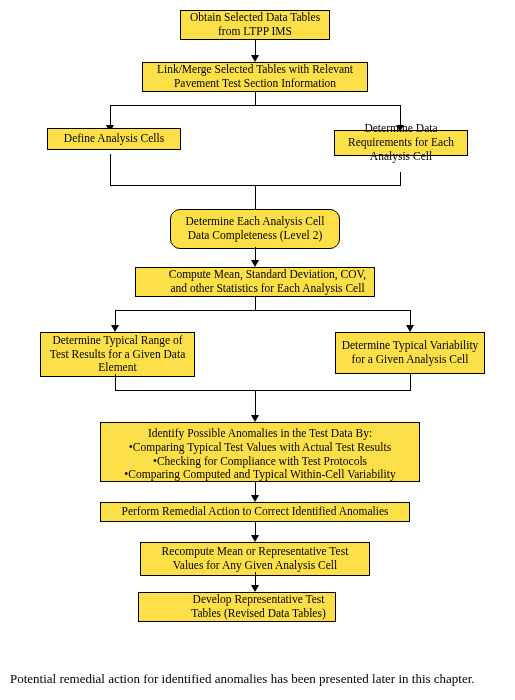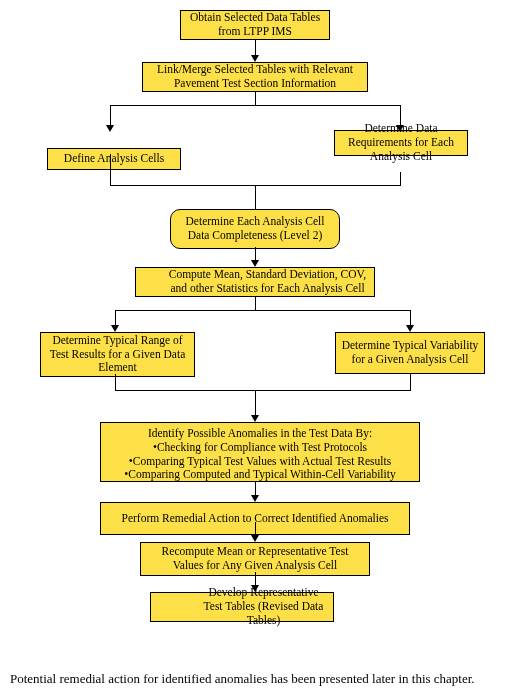--- a/index.html
+++ b/index.html
@@ -75,21 +75,21 @@
     <span>Link/Merge Selected Tables with Relevant Pavement Test Section Information</span>
   </div>
 
   <div class="vline" style="left:245px; top:82px; height:13px;"></div>
   <div class="hline" style="left:100px; top:95px; width:290px;"></div>
   <div class="vline" style="left:100px; top:95px; height:23px;"></div>
   <div class="arrow" style="left:96px; top:115px;"></div>
   <div class="vline" style="left:390px; top:95px; height:23px;"></div>
   <div class="arrow" style="left:386px; top:115px;"></div>
 
-  <div class="box" style="left:37px; top:138px; width:134px; height:22px;">
+  <div class="box" style="left:37px; top:118px; width:134px; height:22px;">
     <span>Define Analysis Cells</span>
   </div>
 
   <div class="box" style="left:324px; top:120px; width:134px; height:26px;">
     <span>Determine Data Requirements for Each Analysis Cell</span>
   </div>
 
   <div class="vline" style="left:100px; top:144px; height:31px;"></div>
   <div class="vline" style="left:390px; top:162px; height:13px;"></div>
   <div class="hline" style="left:100px; top:175px; width:291px;"></div>
@@ -122,38 +122,38 @@
   </div>
 
   <div class="vline" style="left:105px; top:364px; height:16px;"></div>
   <div class="vline" style="left:400px; top:364px; height:16px;"></div>
   <div class="hline" style="left:105px; top:380px; width:296px;"></div>
   <div class="vline" style="left:245px; top:380px; height:28px;"></div>
   <div class="arrow" style="left:241px; top:405px;"></div>
 
   <div class="box left-align" style="left:90px; top:412px; width:320px; height:60px; flex-direction:column; align-items:center; padding:4px 8px;">
     <div>Identify Possible Anomalies in the Test Data By:</div>
+    <div>•Comparing Typical Test Values with Actual Test Results</div>
     <div>•Checking for Compliance with Test Protocols</div>
-    <div>•Comparing Typical Test Values with Actual Test Results</div>
     <div>•Comparing Computed and Typical Within-Cell Variability</div>
   </div>
   <div class="vline" style="left:245px; top:472px; height:16px;"></div>
   <div class="arrow" style="left:241px; top:485px;"></div>
 
-  <div class="box" style="left:90px; top:492px; width:310px; height:33px;">
+  <div class="box" style="left:90px; top:492px; width:310px; height:20px;">
     <span>Perform Remedial Action to Correct Identified Anomalies</span>
   </div>
   <div class="vline" style="left:245px; top:512px; height:16px;"></div>
   <div class="arrow" style="left:241px; top:525px;"></div>
 
   <div class="box" style="left:130px; top:532px; width:230px; height:34px;">
     <span>Recompute Mean or Representative Test Values for Any Given Analysis Cell</span>
   </div>
   <div class="vline" style="left:245px; top:562px; height:16px;"></div>
   <div class="arrow" style="left:241px; top:575px;"></div>
 
-  <div class="box" style="left:140px; top:582px; width:184px; height:30px;padding-left:47px;">
+  <div class="box" style="left:128px; top:582px; width:198px; height:30px;padding-left:47px;">
     <span>Develop Representative Test Tables (Revised Data Tables)</span>
   </div>
 
 </div>
 
 <div class="footer">Potential remedial action for identified anomalies has been presented later in this chapter.</div>
 
 </body></html>

